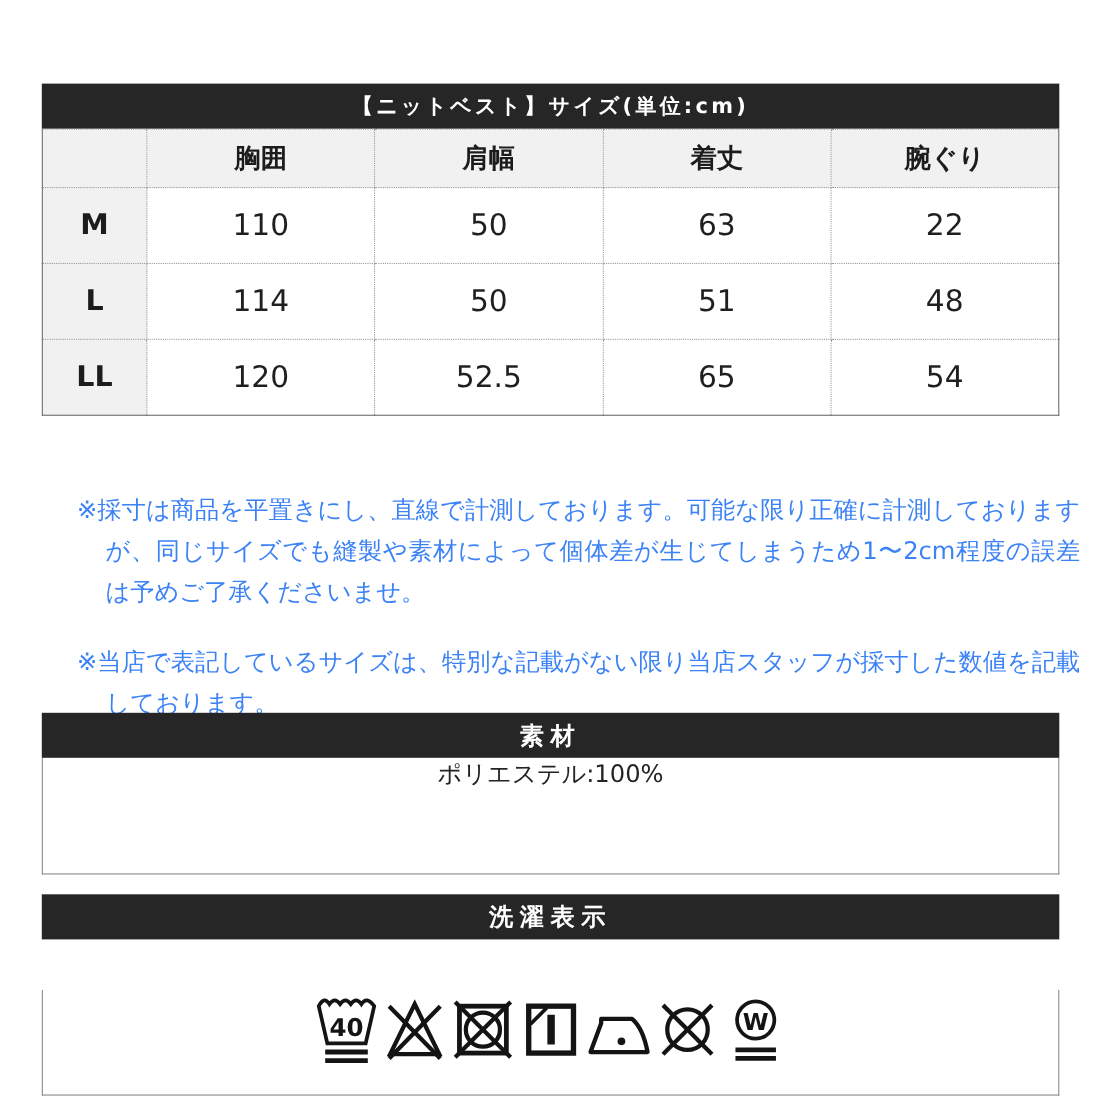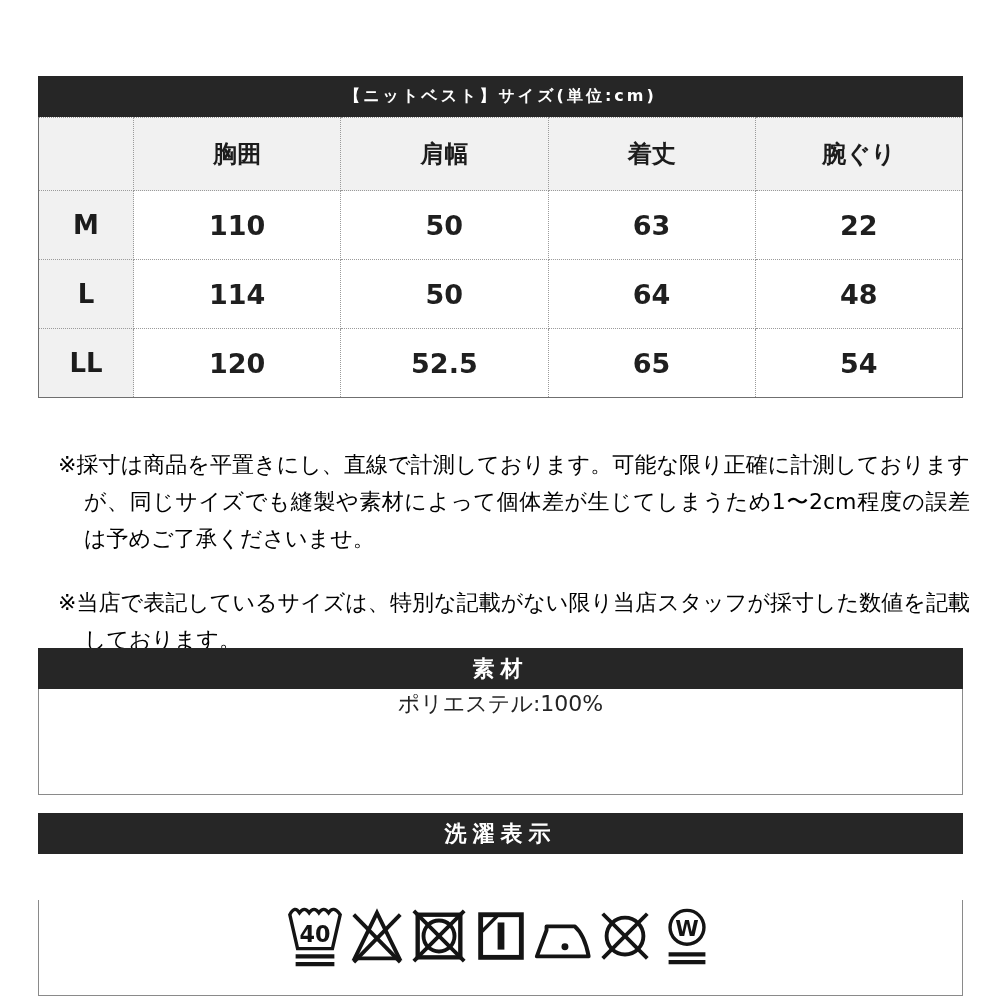--- a/index.html
+++ b/index.html
@@ -8,43 +8,43 @@
     font-family:"DejaVu Sans","Liberation Sans",sans-serif;color:#222;overflow:hidden;
   }
   
   .bar{
     position:absolute;left:38px;width:925px;height:41px;background:#262626;color:#fff;
     display:flex;align-items:center;justify-content:center;
     font-weight:bold;font-size:22px;box-sizing:border-box;
   }
   .bar .bar-label{letter-spacing:6px;}
   #title-bar{top:76px;}
-  #title-bar .bar-label{font-size:16px;letter-spacing:3px;}
+  #title-bar .bar-label{font-size:19px;letter-spacing:3px;}
   #material-bar{top:648px;text-align:right;}
   #laundry-bar{top:813px;}
 
   
   .size-table{
     position:absolute;top:117px;left:38px;width:925px;border-collapse:collapse;table-layout:fixed;
     border:1px solid #6f6f6f;border-top:none;
   }
   .size-table td,.size-table th{
     border:1px dotted #9a9a9a;text-align:center;vertical-align:middle;padding:0;
   }
   .size-table .col-size{width:94px;}
-  .size-table tr.head-row{height:73px;}
+  .size-table tr.head-row{height:53px;}
   .size-table tr.data-row{height:69px;}
   .size-table th.col-head{background:#f1f1f1;font-size:24px;font-weight:bold;color:#1c1c1c;}
   .size-table th.corner{background:#f1f1f1;}
   .size-table td.size-label{background:#f1f1f1;font-weight:bold;font-size:26px;color:#1c1c1c;}
-  .size-table td.size-value{background:#ffffff;font-size:27px;font-weight:bold;color:#1f1f1f;}
+  .size-table td.size-value{background:#ffffff;font-size:27px;font-weight:normal;color:#1f1f1f;}
 
   
   .note{
-    position:absolute;left:58px;width:886px;font-size:22px;line-height:37px;color:#000000;
+    position:absolute;left:70px;width:886px;font-size:22px;line-height:37px;color:#3b82f6;
     padding-left:26px;text-indent:-26px;text-align:justify;
   }
   #note-1{top:424px;}
   #note-2{top:562px;}
 
   
   .content-box{
     position:absolute;left:38px;width:925px;background:#fff;box-sizing:border-box;
     border:1px solid #8a8a8a;border-top:none;
     display:flex;align-items:flex-start;justify-content:center;
@@ -78,21 +78,21 @@
       <td class="size-label">M</td>
       <td class="size-value">110</td>
       <td class="size-value">50</td>
       <td class="size-value">63</td>
       <td class="size-value">22</td>
     </tr>
     <tr class="data-row">
       <td class="size-label">L</td>
       <td class="size-value">114</td>
       <td class="size-value">50</td>
-      <td class="size-value">64</td>
+      <td class="size-value">51</td>
       <td class="size-value">48</td>
     </tr>
     <tr class="data-row">
       <td class="size-label">LL</td>
       <td class="size-value">120</td>
       <td class="size-value">52.5</td>
       <td class="size-value">65</td>
       <td class="size-value">54</td>
     </tr>
   </tbody>

